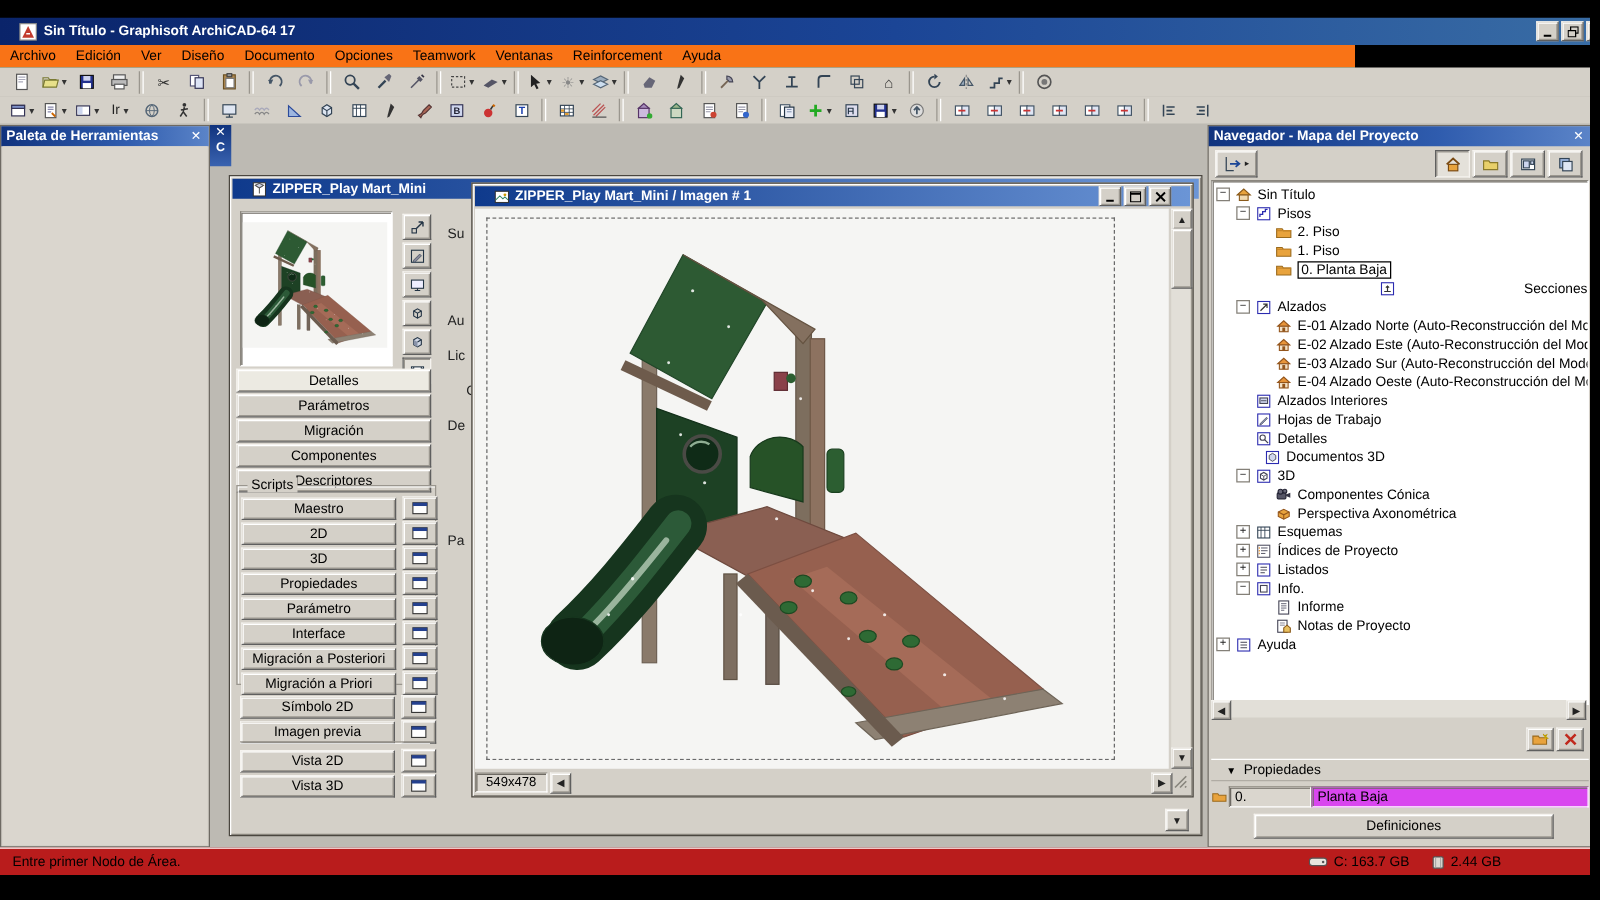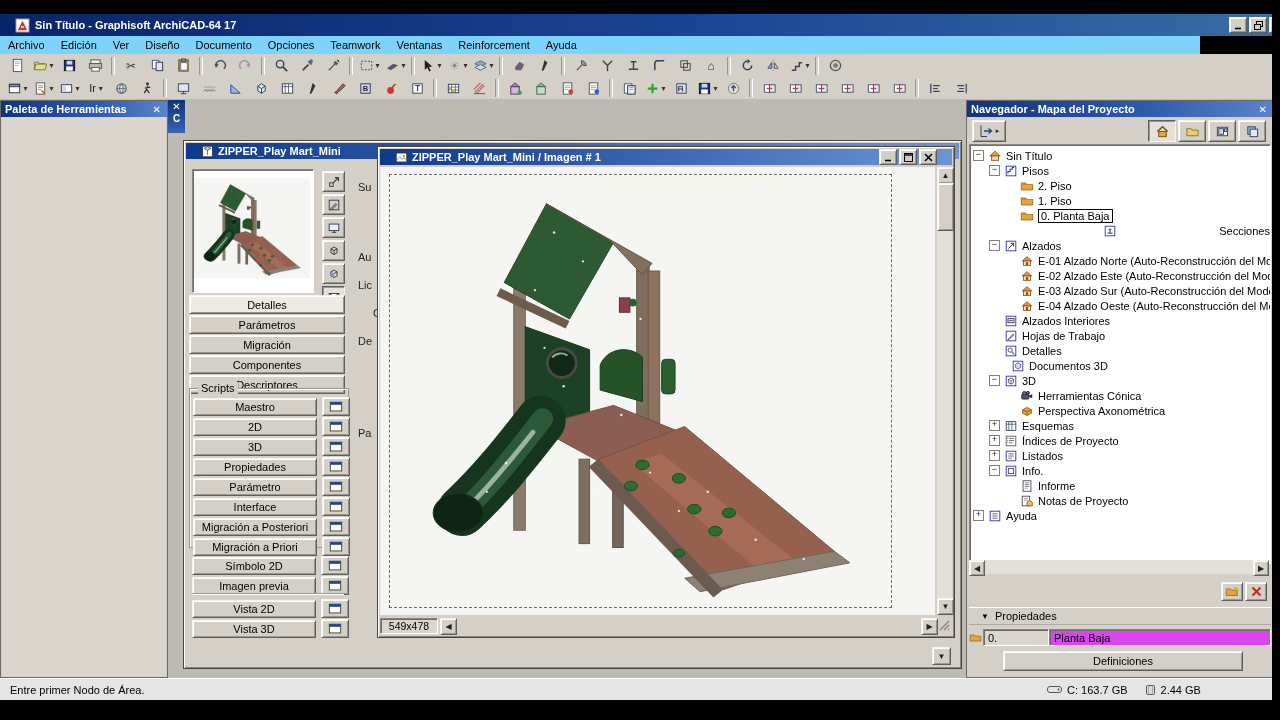--- a/index.html
+++ b/index.html
@@ -16,21 +16,21 @@
          box-shadow:inset 1px 1px 0 #fff, inset -1px -1px 0 #9b978f;cursor:default;}
   .pressed{border-color:#5f5f5f #f5f3ef #f5f3ef #5f5f5f;box-shadow:inset 1px 1px 0 #9b978f;background:#e4e1da;}
 
   .titlebar{background:linear-gradient(90deg,#0a246a,#1b4596 55%,#3a6ea5);color:#fff;
             font-weight:bold;display:flex;align-items:center;padding:0 15px;overflow:hidden;}
   .titlebar .t{flex:1;white-space:nowrap;overflow:hidden;}
   .wbtn{width:16px;height:14px;margin-left:2px;display:flex;align-items:center;justify-content:center;flex:none;}
   .wbtn svg{display:block;}
 
   
-  #menubar{left:0;top:36px;width:1200px;height:18px;background:#7dd3fc;display:flex;align-items:center;
+  #menubar{left:0;top:36px;width:1084px;height:18px;background:#f97316;display:flex;align-items:center;
            border-bottom:5px solid #0f766e;}
   .mitem{padding:1px 8px;white-space:nowrap;}
 
   
   .tbrow{left:0;width:1272px;height:22px;background:#d4d0c8;display:flex;align-items:center;padding-left:4px;
          border-bottom:1px solid #b8b4ac;}
   .tbbtn{height:20px;min-width:22px;display:flex;align-items:center;justify-content:center;margin:0 0px;
          background:transparent;border:1px solid transparent;padding:0 1px;}
   .tbbtn .ic{width:16px;height:16px;display:flex;align-items:center;justify-content:center;font-size:12px;line-height:16px;}
   .tbbtn .dd{font-size:8px;color:#333;margin-left:1px;}
@@ -61,21 +61,21 @@
   .texp{width:9px;height:9px;border:1px solid #848078;background:#fff;font-size:9px;line-height:7px;text-align:center;
         margin-right:3px;flex:none;color:#222;}
   .tspace{width:14px;flex:none;}
   .ticon{width:16px;height:14px;margin-right:3px;flex:none;display:flex;align-items:center;justify-content:center;}
   .tlabel{font-size:11px;}
   .tlabel.sel{border:1px solid #000;padding:0 2px;}
 
   .scroll-btn{display:flex;align-items:center;justify-content:center;font-size:8px;color:#222;}
 
   
-  #statusbar{left:0;top:678px;width:1272px;height:21px;background:#e5e5e5;display:flex;align-items:center;
+  #statusbar{left:0;top:678px;width:1272px;height:21px;background:#b91c1c;display:flex;align-items:center;
              border-top:1px solid #fff;}
   .stcell{height:17px;display:flex;align-items:center;padding:0 6px;margin-left:3px;
           border:1px solid;border-color:#8a867e #fff #fff #8a867e;}
   .stcell .ic{margin-right:5px;display:flex;}
 
   .marquee{border:1px dashed #6a6a6a;}
 </style>
 </head>
 <body>
 
@@ -1311,21 +1311,21 @@
           <span class="ticon">
             <span class="ic">
               <svg viewBox="0 0 16 16" width="14" height="14">
                 <rect x="2" y="6" width="8" height="5.5" rx="1" fill="#556" stroke="#223"></rect>
                 <circle cx="5" cy="5" r="2.2" fill="#667" stroke="#223"></circle>
                 <circle cx="9" cy="4.5" r="1.8" fill="#667" stroke="#223"></circle>
                 <path d="M10 7.5 l4 -1.5 v4.5 l-4 -1.5Z" fill="#334"></path>
               </svg>
             </span>
           </span>
-          <span class="tlabel">Herramientas Cónica</span>
+          <span class="tlabel">Componentes Cónica</span>
         </div>
         <div class="trow" style="padding-left: 35px;">
           <span class="tspace"></span>
           <span class="ticon">
             <span class="ic">
               <svg viewBox="0 0 16 16" width="14" height="14">
                 <path d="M3 6.5 L8 4 L13 6.5 V10.5 L8 13 L3 10.5Z" fill="#e8a33d" stroke="#93551c"></path>
                 <path d="M3 6.5 L8 9 L13 6.5 M8 9 V13" fill="none" stroke="#93551c"></path>
               </svg>
             </span>

